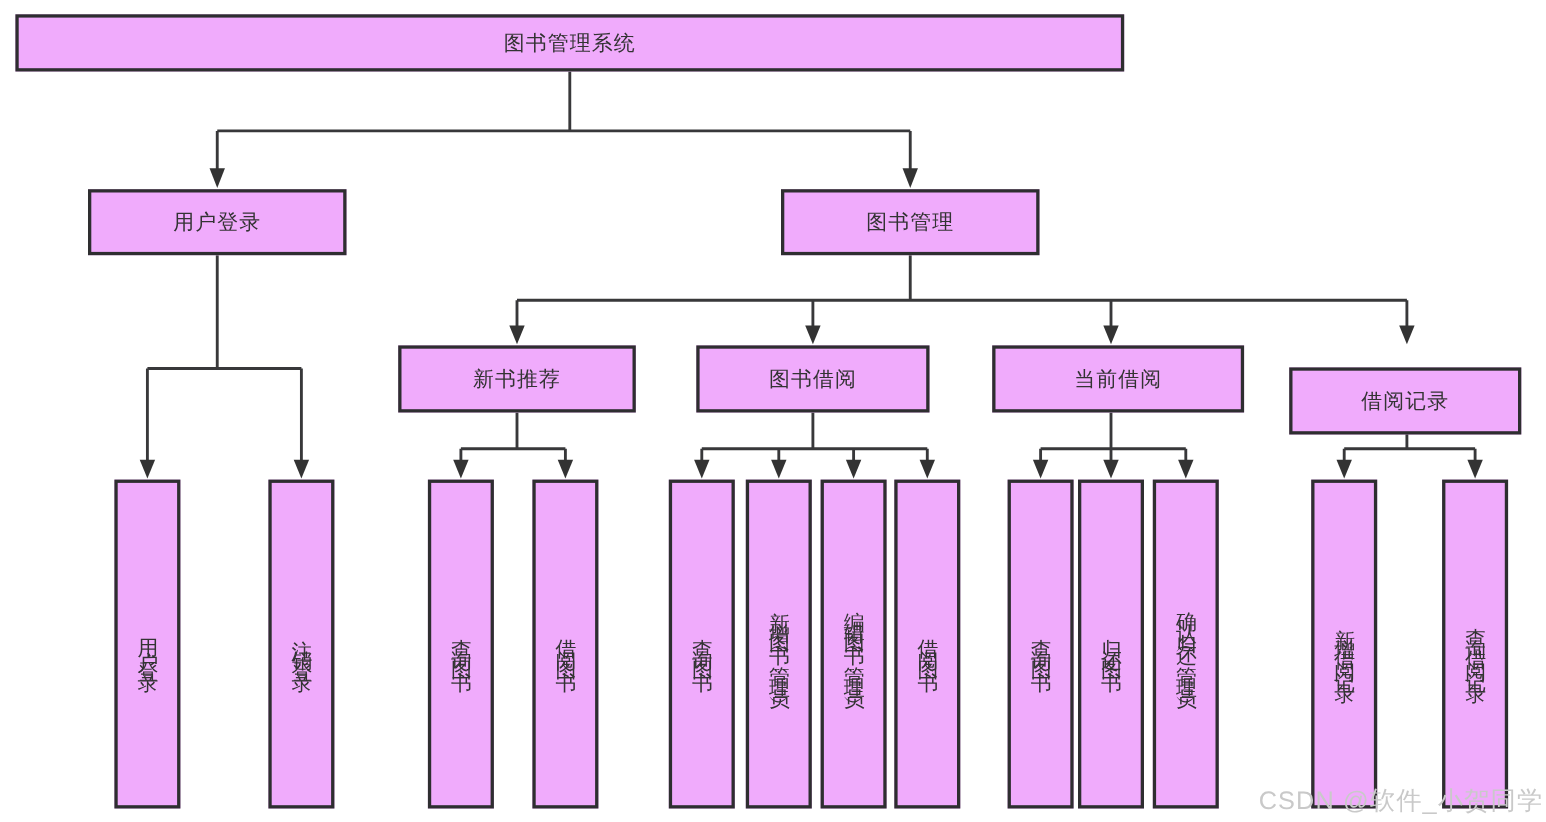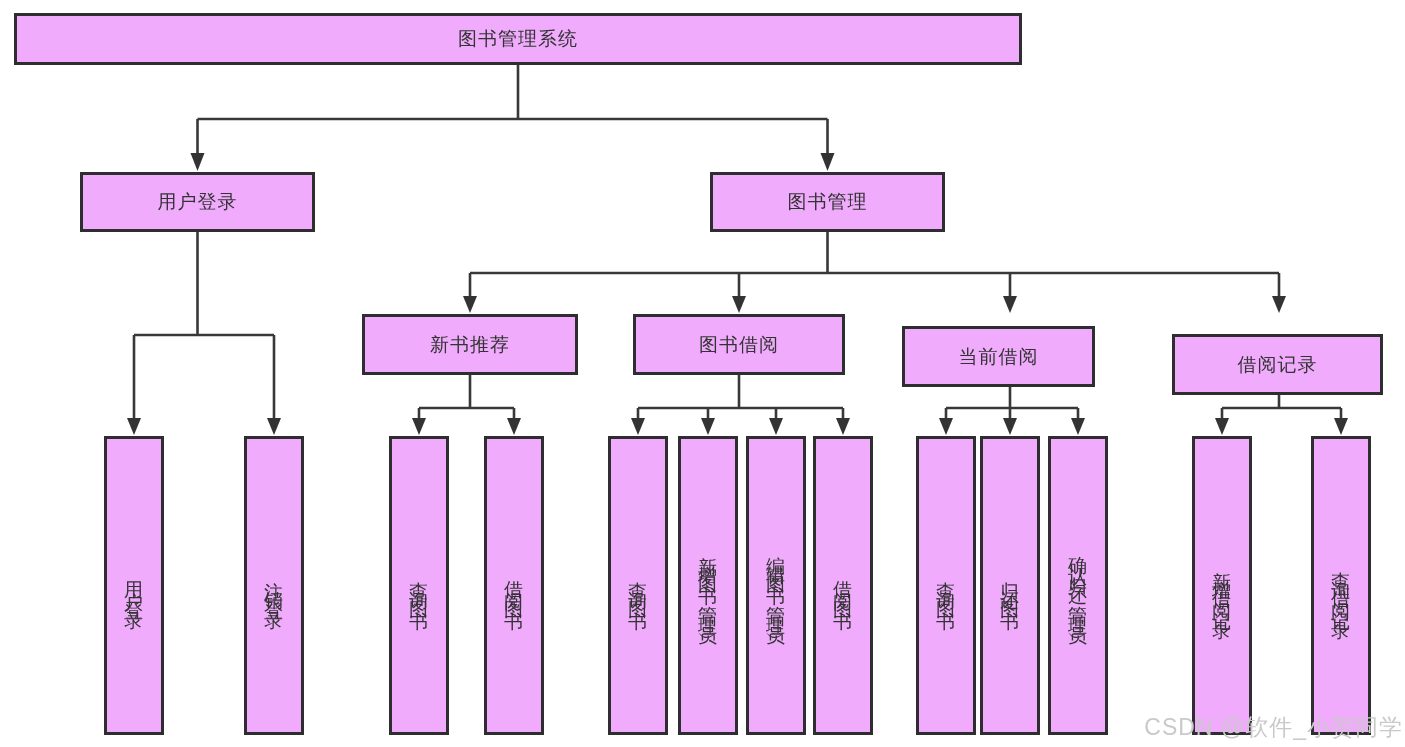--- a/index.html
+++ b/index.html
@@ -41,21 +41,21 @@
     line-height: 1;
     white-space: nowrap;
     color: #333333;
   }
   
   .n-root          { left: 14px;   top: 13px;  width: 1008px; height: 52px; }
   .n-user-login    { left: 80px;   top: 172px; width: 235px;  height: 60px; }
   .n-book-mgmt     { left: 710px;  top: 172px; width: 235px;  height: 60px; }
   .n-new-books     { left: 362px;  top: 314px; width: 216px;  height: 61px; }
   .n-book-borrow   { left: 633px;  top: 314px; width: 212px;  height: 61px; text-align: right; }
-  .n-cur-borrow    { left: 902px;  top: 326px; width: 193px;  height: 61px; }
+  .n-cur-borrow    { left: 902px;  top: 314px; width: 229px;  height: 61px; }
   .n-records       { left: 1172px; top: 314px; width: 211px;  height: 61px; margin-top: 20px; }
   .leaf            { top: 436px; width: 60px; height: 299px; }
   .lf-ul-login     { left: 104px; }
   .lf-ul-logout    { left: 244px; }
   .lf-nb-query     { left: 389px; }
   .lf-nb-borrow    { left: 484px; }
   .lf-bb-query     { left: 608px; }
   .lf-bb-add       { left: 678px; }
   .lf-bb-edit      { left: 746px; }
   .lf-bb-borrow    { left: 813px; }

